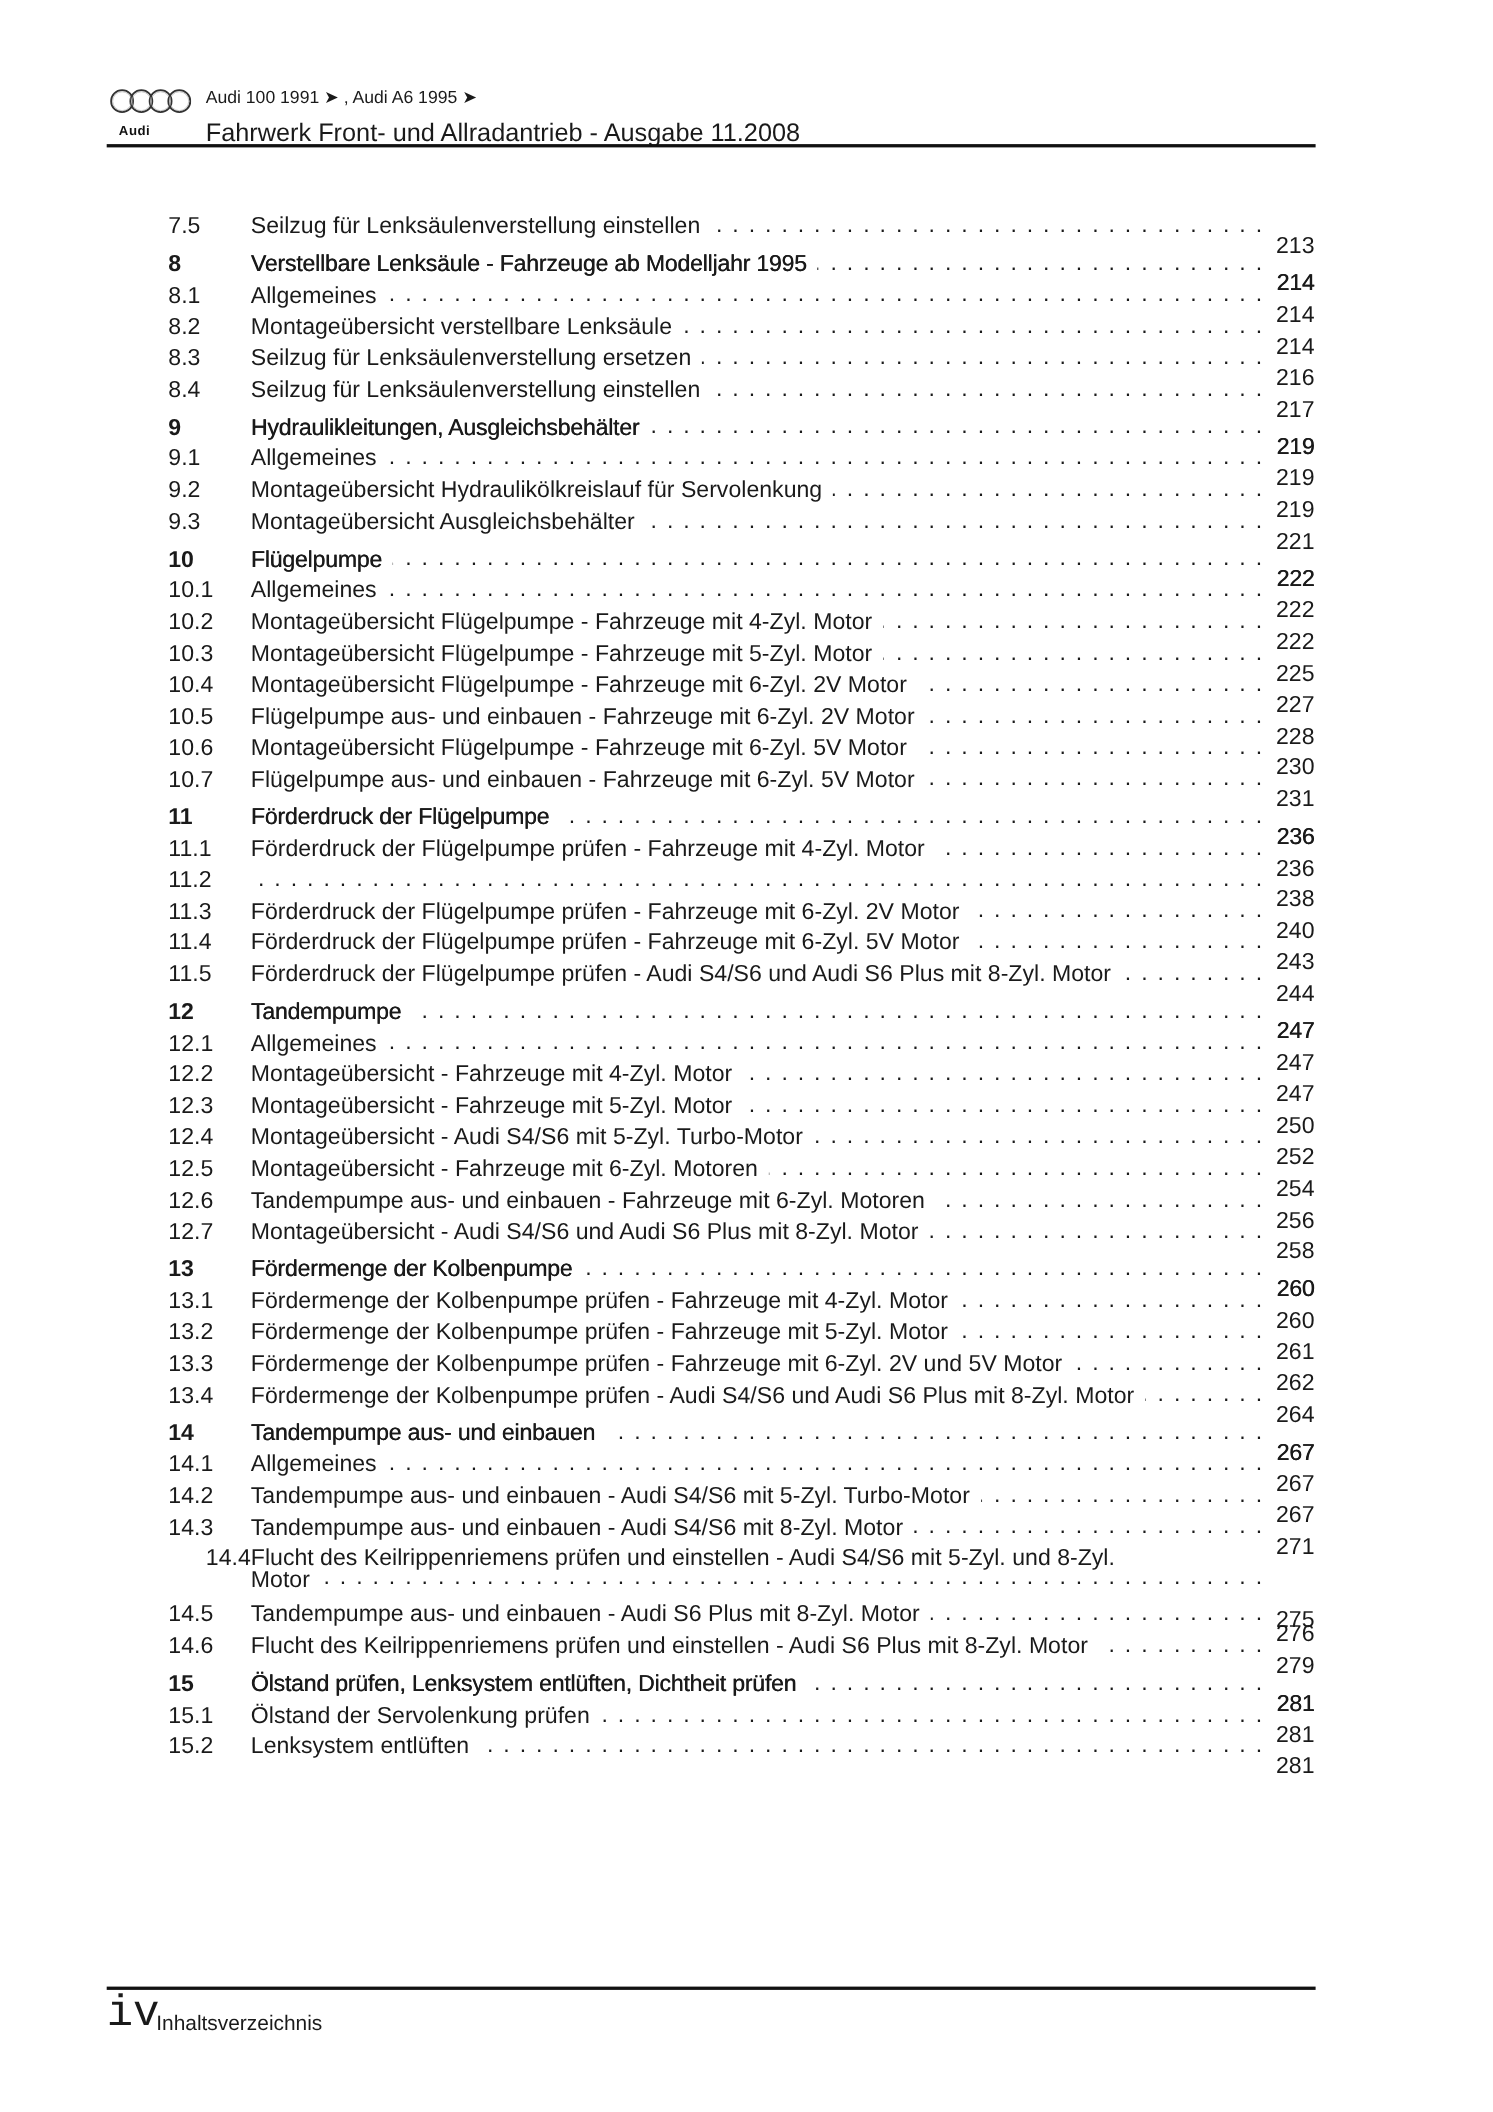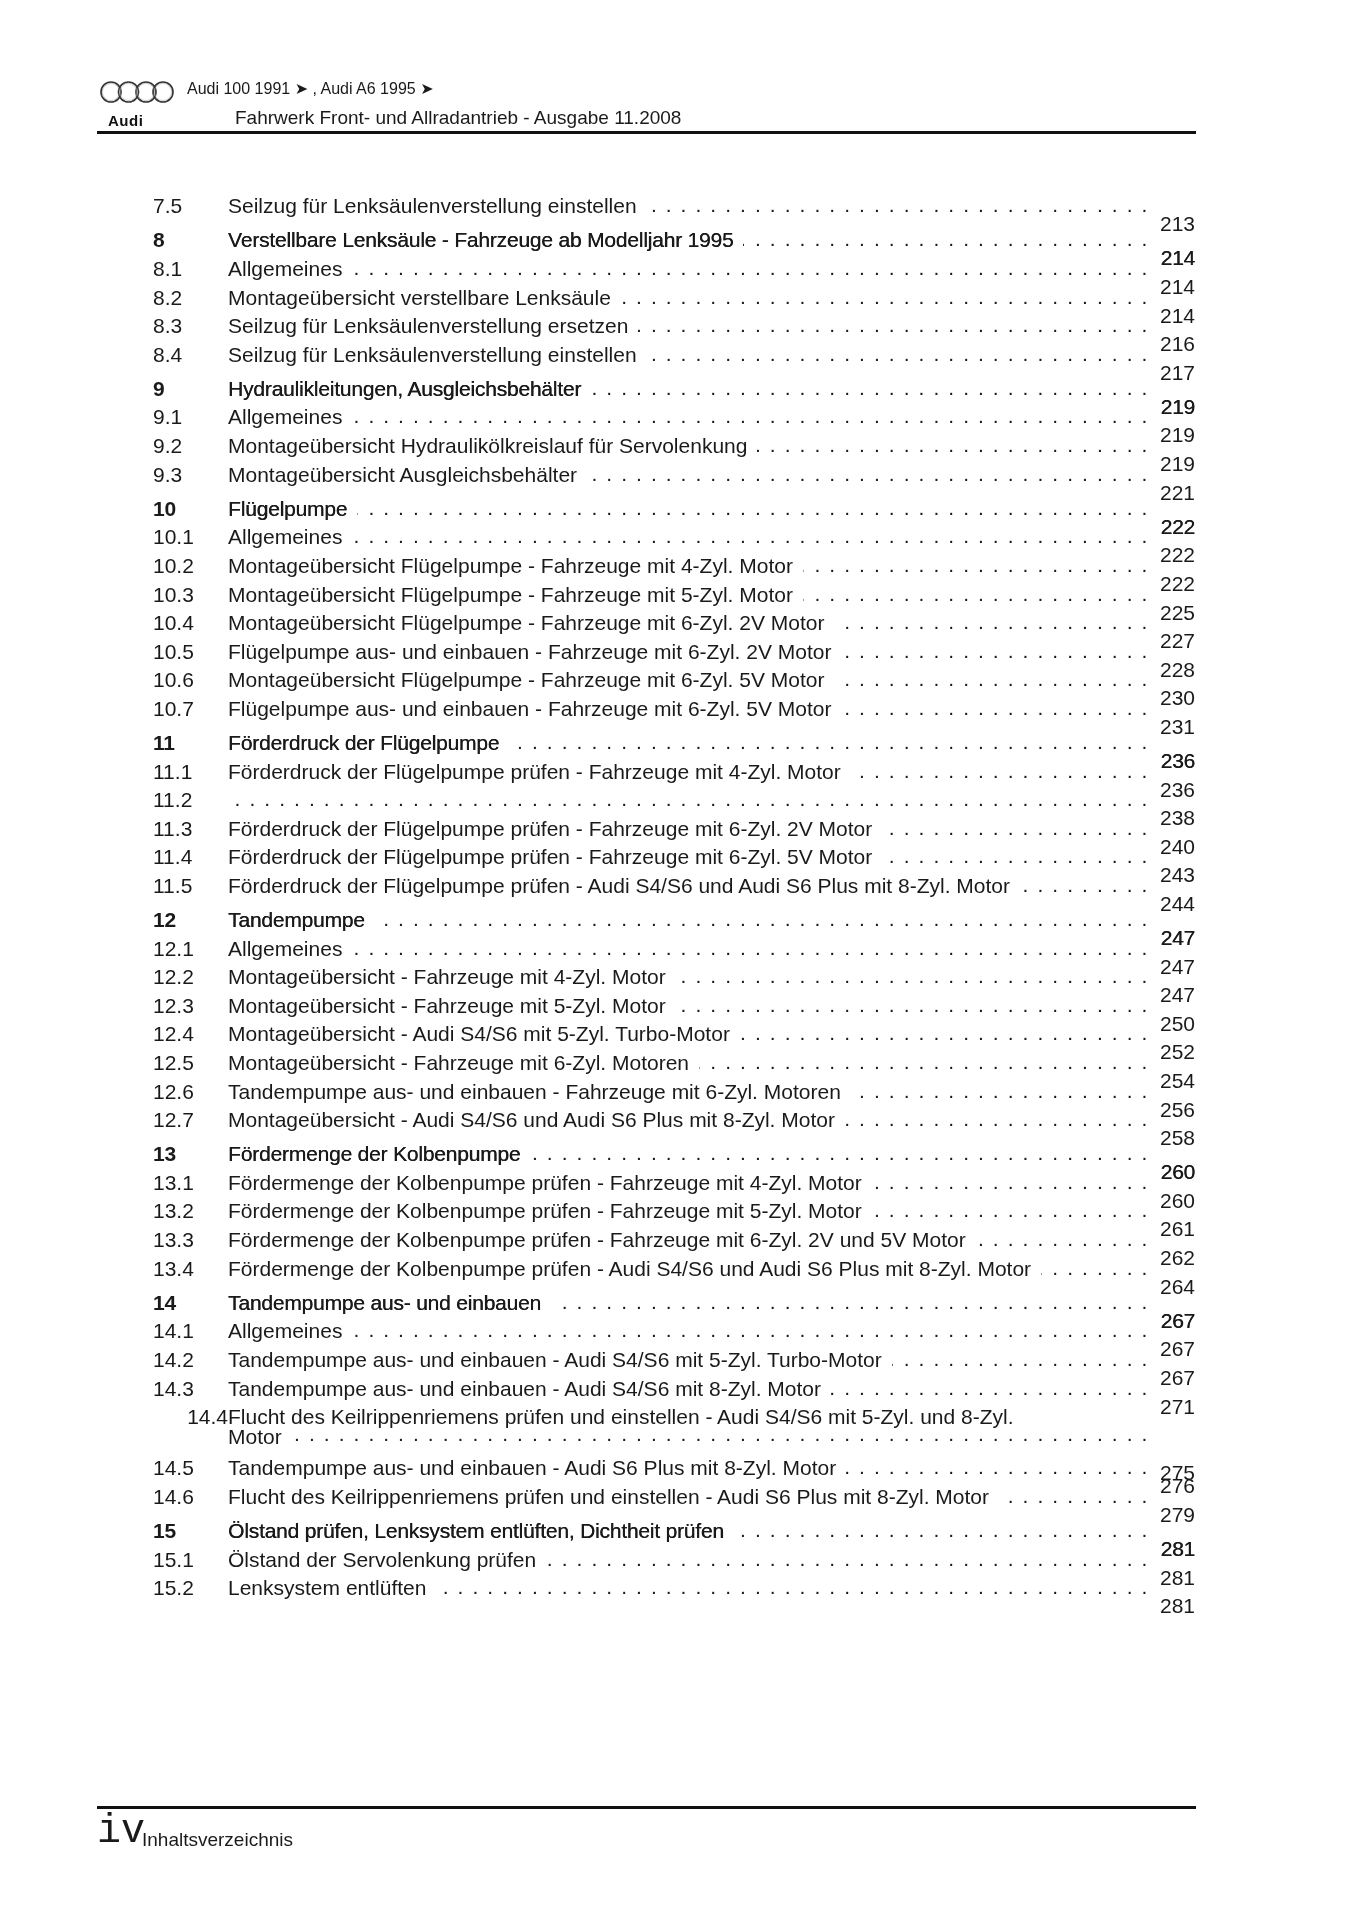--- a/index.html
+++ b/index.html
@@ -1,22 +1,22 @@
 <!DOCTYPE html>
 <html><head>
 <meta charset="utf-8">
 <style>
   html, body { margin: 0; padding: 0; background: #ffffff; }
   body { width: 1357px; height: 1920px; position: relative; overflow: hidden;
          font-family: "Liberation Sans", "DejaVu Sans", sans-serif; color: #1a1a1a; }
   .header { position: absolute; left: 97px; top: 76px; width: 1100px; height: 60px; }
   .logo-rings { position: absolute; left: 3px; top: 4px; width: 74px; height: 24px; }
-  .logo-text { position: absolute; left: 11px; top: 36px; font-weight: bold; font-size: 15px; letter-spacing: 0.5px; color: #111; }
+  .logo-text { position: absolute; left: 11px; top: 36px; font-weight: bold; font-size: 12px; letter-spacing: 0.5px; color: #111; }
   .hdr-line1 { position: absolute; left: 90px; top: 3px; font-size: 16px; white-space: nowrap; }
-  .hdr-line2 { position: absolute; left: 90px; top: 31px; font-size: 19px; white-space: nowrap; margin-left: 48px; }
+  .hdr-line2 { position: absolute; left: 90px; top: 31px; font-size: 23px; white-space: nowrap; }
   .hdr-rule { position: absolute; left: 97px; top: 131px; width: 1099px; height: 3px; background: #111; }
   .toc { position: absolute; left: 153px; top: 192px; width: 1042px; }
   .row { position: relative; height: 28.6px; display: flex; align-items: center; font-size: 21px; white-space: nowrap; }
   .row.section { margin-top: 5.5px; font-weight: bold; font-size: 21px; letter-spacing: -0.2px; }
   .row.section .title, .row.section .page { font-weight: normal; text-shadow: 0.35px 0 0 #1a1a1a; }
   .num { width: 75px; flex: 0 0 75px; }
   .title { flex: 0 0 auto; padding-right: 10px; }
   .leader { flex: 1 1 auto; overflow: hidden; height: 20px; position: relative; }
   .leader::before { content: ". . . . . . . . . . . . . . . . . . . . . . . . . . . . . . . . . . . . . . . . . . . . . . . . . . . . . . . . . . . . . . . . . . . . . . . . . . . . . . . . . . . . . . . . . . . . . . . . . . . . . . . . . . . . . . . . ";
     position: absolute; right: 0; top: -3px; letter-spacing: 1.6px; white-space: nowrap; font-weight: normal; }

